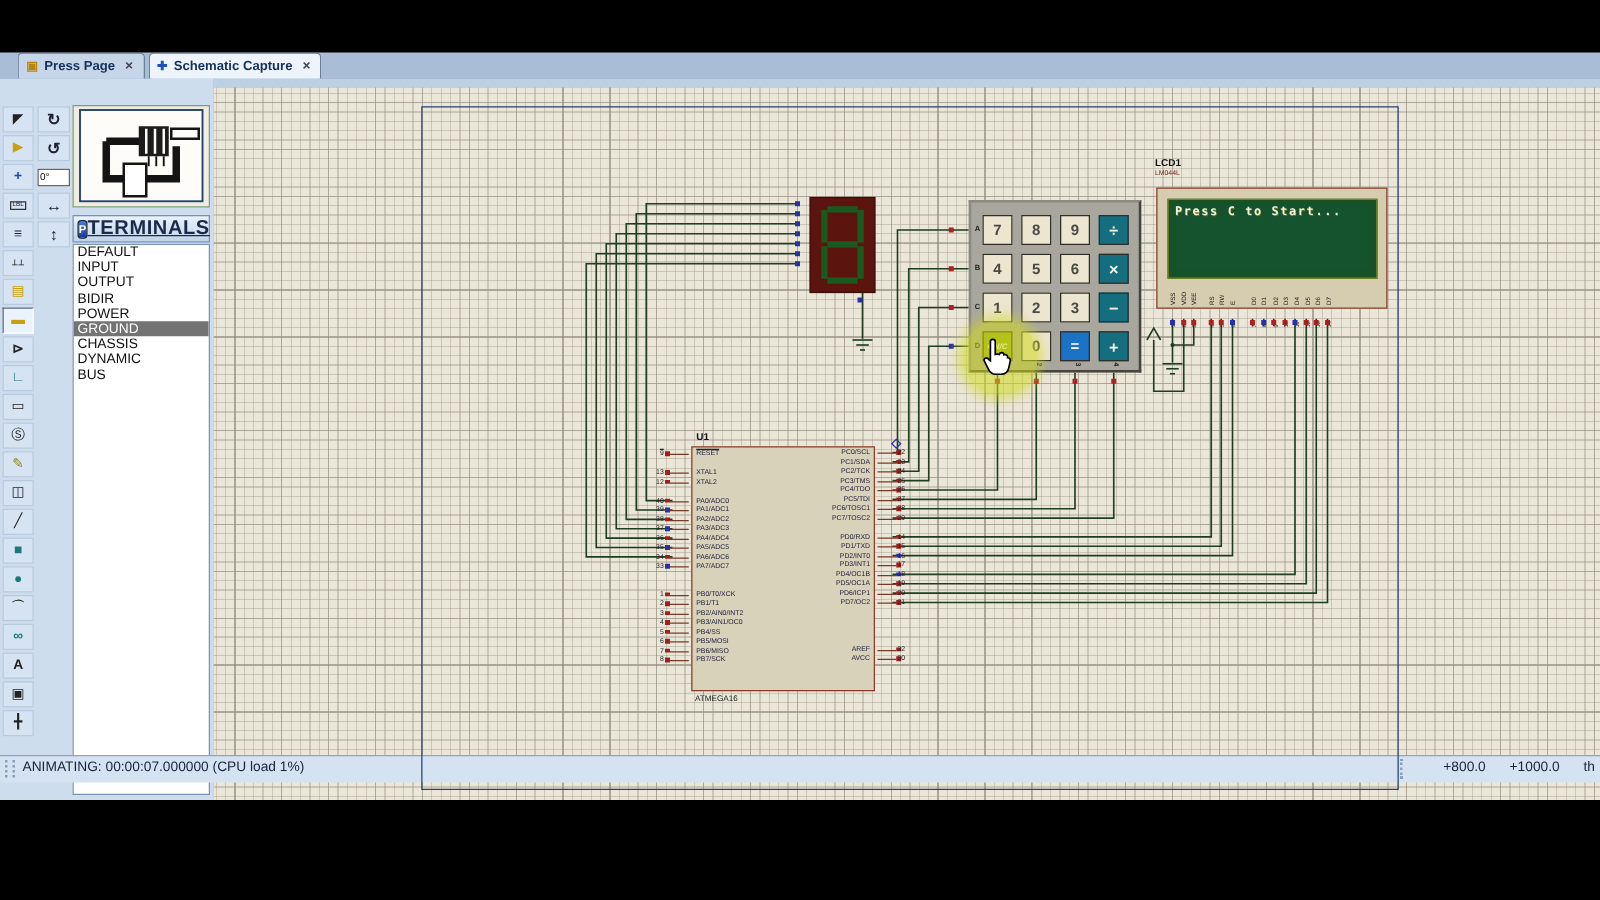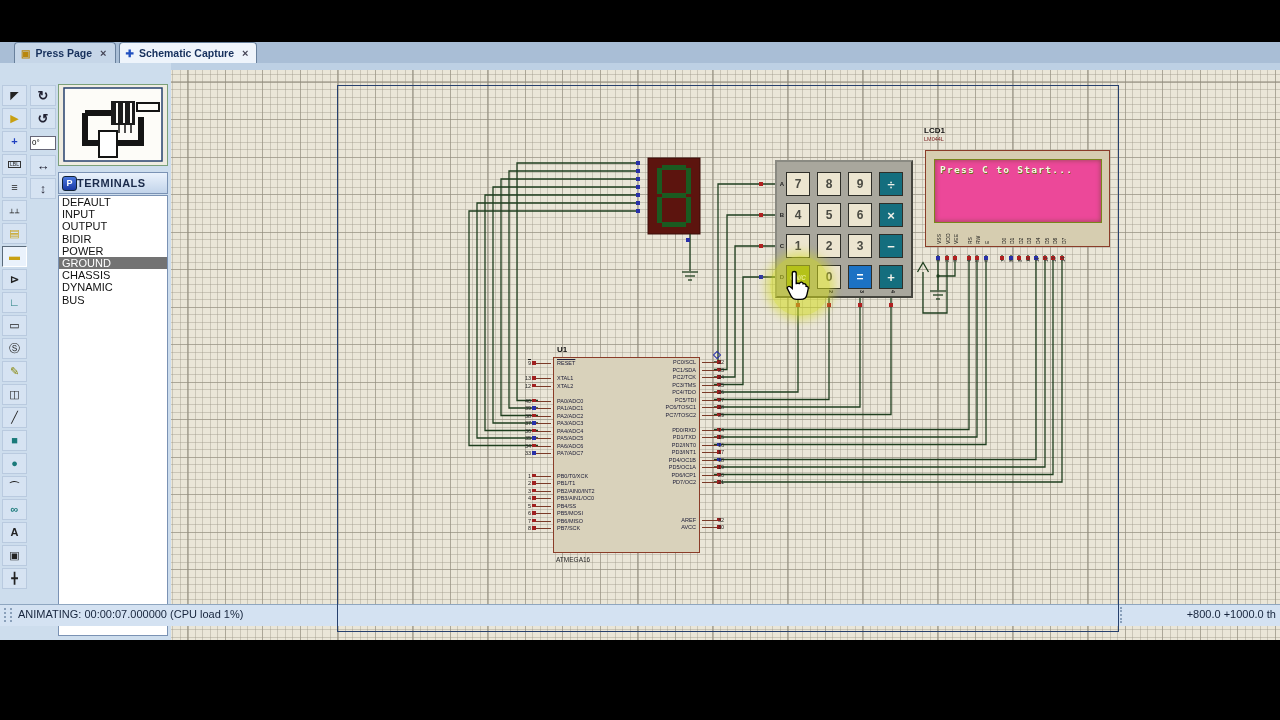--- a/index.html
+++ b/index.html
@@ -34,21 +34,21 @@
   .ocell{width:24px;height:19px;margin-bottom:2px;display:flex;align-items:center;justify-content:center;
       background:#d6e3f2;border:1px solid #b9cadf;font-size:13px;color:#223;font-weight:bold;}
   #anglefield{width:22px;height:12px;margin:3px 0 5px 0;border:1px solid #667;background:#fff;font-size:8px;
       font-family:"Liberation Sans",sans-serif;padding:0 1px;}
 
   #preview{position:absolute;left:58px;top:21px;width:108px;height:80px;background:#efece1;border:1px solid #7aa07a;}
   #termhead{position:absolute;left:58px;top:109px;width:108px;height:20px;
       background:linear-gradient(#eaf2fc,#c2d4ea);border:1px solid #7a92b4;display:flex;align-items:center;}
   #pbtn{width:13px;height:13px;margin-left:3px;border-radius:3px;background:linear-gradient(#4a78e0,#1a3aa4);
       color:#fff;font-size:9px;font-weight:bold;display:flex;align-items:center;justify-content:center;border:1px solid #123;}
-  #termtitle{flex:1;text-align:left;font-size:11px;font-weight:bold;color:#1a2a4a;letter-spacing:.5px;}
+  #termtitle{flex:1;text-align:left;font-size:16px;font-weight:bold;color:#1a2a4a;letter-spacing:.5px;text-decoration:underline;}
   #termlist{position:absolute;left:58px;top:132px;width:108px;height:439px;background:#fff;
       border:1px solid #7a92b4;overflow:hidden;}
   .term-item{height:12.2px;line-height:12.2px;padding-left:3px;font-size:11px;color:#111;white-space:nowrap;}
   .term-item.selected{background:#737373;color:#fff;}
 
   
   #canvascol{position:absolute;left:171px;top:63px;width:1109px;height:577px;}
   #canvasstrip{position:absolute;left:0;top:0;width:1109px;height:7px;background:#bdd0e4;border-bottom:1px solid #8ba2bc;}
   #canvasclip{position:absolute;left:0;top:7px;width:1109px;height:570px;overflow:hidden;}
   #canvasinner{position:absolute;left:-171px;top:-70px;width:1280px;height:720px;
@@ -92,21 +92,21 @@
   .kb.eq{background:#1c72c4;color:#fff;font-size:12px;}
   .kb.onc{background:#96a614;color:#fff;font-size:6.3px;font-style:italic;}
   #krows{position:absolute;left:1px;top:10px;width:8px;}
   .krow-label{height:24px;margin-bottom:7px;line-height:24px;font-size:6px;font-weight:bold;color:#222;text-align:center;}
   #kcols{position:absolute;left:9px;bottom:0;display:flex;}
   .kcol-label{width:24px;margin-right:7px;height:9px;font-size:5.5px;font-weight:bold;color:#222;text-align:center;transform:rotate(90deg);}
 
   
   #lcd{position:absolute;left:925px;top:150px;width:185px;height:97px;background:#d6cdb0;
       border:1.5px solid #8a3c28;box-sizing:border-box;z-index:3;}
-  #lcdscreen{position:absolute;left:8px;top:8px;width:166px;height:62px;background:#ec4899;
+  #lcdscreen{position:absolute;left:8px;top:8px;width:166px;height:62px;background:#14532d;
       border:1px solid #79851c;box-shadow:inset 0 0 5px rgba(60,70,10,.5);}
   #lcdtext{padding:4px 5px;font-family:"DejaVu Sans Mono",monospace;font-size:9.5px;font-weight:bold;
       color:#f6f6e6;letter-spacing:1.3px;text-shadow:.5px .5px 0 #6a7418;}
   #lcd .ref{position:absolute;left:-2px;top:-25px;font-size:8px;font-weight:bold;color:#111;}
   #lcd .part{position:absolute;left:-2px;top:-15px;font-size:5.5px;color:#7a2020;}
   .lcd-pinlabels{position:absolute;left:9px;top:72px;display:flex;}
   .vlab{width:8.6px;height:21px;writing-mode:vertical-rl;transform:rotate(180deg);font-size:5px;color:#111;line-height:8.6px;}
   .lcd-pinnums{position:absolute;left:9px;top:101px;display:flex;}
   .vnum{width:8.6px;height:10px;writing-mode:vertical-rl;transform:rotate(180deg);font-size:4.5px;color:#333;line-height:8.6px;}
   .g1{margin-left:5px;}
@@ -117,21 +117,21 @@
       background:rgba(208,216,30,.55);box-shadow:0 0 8px 5px rgba(208,216,30,.45);z-index:4;}
   #handcursor{position:absolute;left:783px;top:268px;z-index:5;}
 
   
   #statusbar{position:absolute;left:0;top:604px;width:1280px;height:21px;background:#d4e2f2;
       border-top:1px solid #8ea6c0;font-size:11px;color:#16243c;}
   #sgrip{position:absolute;left:4px;top:3px;width:4px;height:14px;border-left:2px dotted #8aa0ba;border-right:2px dotted #8aa0ba;}
   #smsg{position:absolute;left:18px;top:3px;white-space:nowrap;}
   #ssep{position:absolute;left:1120px;top:2px;width:3px;height:16px;border-left:2px dotted #8aa0ba;}
   #scoords{position:absolute;right:4px;top:3px;white-space:nowrap;}
-  #scoords span{}
+  #scoords span{margin-left:16px;}
   #blackbottom{position:absolute;left:0;top:661px;width:1280px;height:59px;background:#000;}
   #blacktop{position:absolute;left:0;top:0;width:1280px;height:42px;background:#000;}
 </style>
 </head>
 <body>
 
 <div id="app">
   <div id="blacktop"></div>
 
   <div id="tabrow">

